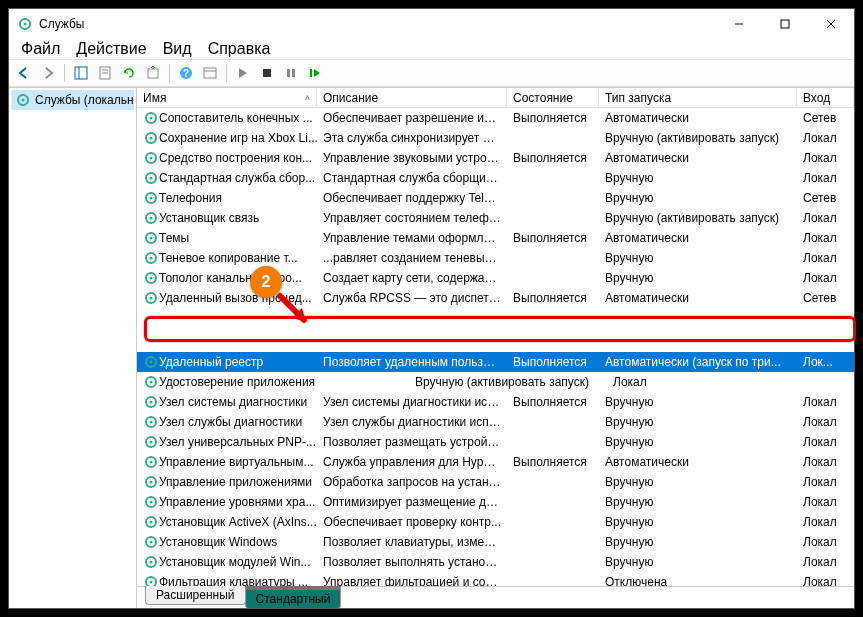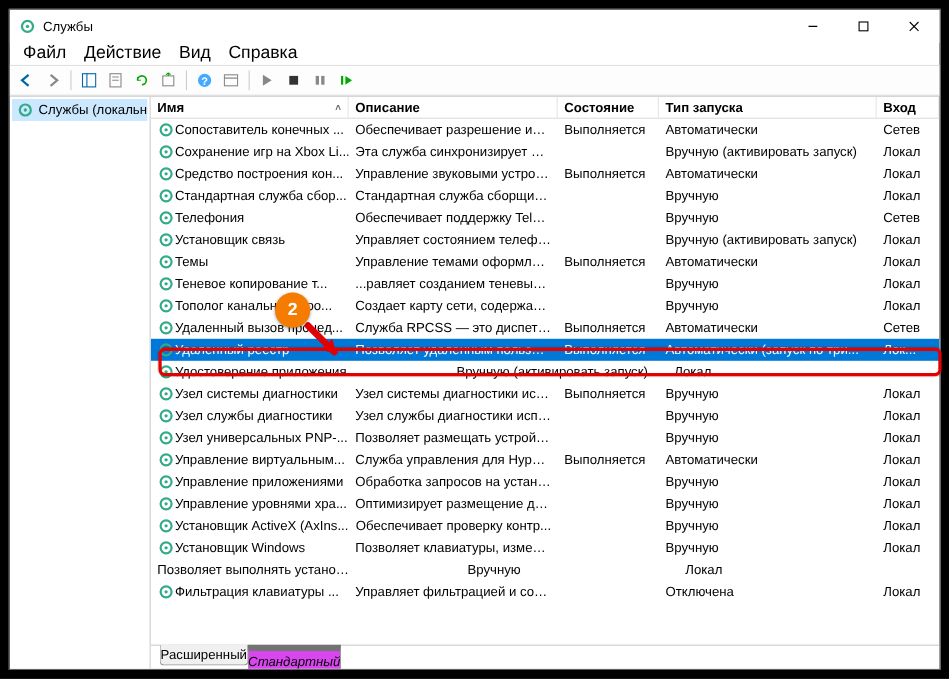--- a/index.html
+++ b/index.html
@@ -24,45 +24,45 @@
   .tool-sep { width: 1px; height: 18px; background: #ccc; margin: 0 3px; }
 
   
   .main { flex: 1; display: flex; border-top: 1px solid #ccc; overflow: hidden; }
   .sidebar { width: 128px; border-right: 1px solid #ccc; background: #fff; overflow: hidden; }
   .tree-item { display: flex; align-items: center; padding: 2px 4px; background: #cce8ff; margin: 2px; white-space: nowrap; overflow: hidden; }
   .tree-item .app-icon { width: 16px; height: 16px; margin-right: 4px; flex: none;}
 
   .content { flex: 1; display: flex; flex-direction: column; overflow: hidden; }
   .list-header, .list-row { display: flex; align-items: center; height: 20px; }
-  .list-header { border-bottom: 1px solid #ddd; background: #fff; font-weight: 700; color: #000; user-select: none; flex: none; }
+  .list-header { border-bottom: 1px solid #ddd; background: #fff; font-weight: 400; color: #000; user-select: none; flex: none; }
   .list-header .col { border-right: 1px solid #e5e5e5; padding: 2px 6px; white-space: nowrap; overflow: hidden; text-overflow: ellipsis; display: flex; align-items: center; height: 100%; }
   .col-name { width: 180px; }
   .col-desc { width: 190px; }
   .col-state { width: 92px; }
   .col-start { width: 198px; }
   .col-logon { flex: 1; min-width: 0; }
 
   .sort-caret { margin-left: auto; font-size: 9px; color: #666; }
 
   .list-body { flex: 1; overflow-x: hidden; overflow-y: auto; }
   .list-row { padding: 0; font-size: 12px; }
   .list-row .cell { padding: 1px 6px; white-space: nowrap; overflow: hidden; text-overflow: ellipsis; }
   .list-row .cell.name { width: 180px; display: flex; align-items: center; gap: 0; }
   .list-row .cell.desc { width: 190px; text-align: right; }
   .list-row .cell.state { width: 92px; }
   .list-row .cell.start { width: 198px; }
   .list-row .cell.logon { flex: 1; min-width: 0; }
-  .list-row.selected { background: #0078d7; color: #fff; }
+  .list-row.selected { background: #0078d7; color: #fff; margin-top: 44px; }
   .svc-icon { width: 16px; height: 16px; flex: none; }
 
   
   .tabs-bottom { height: 22px; border-top: 1px solid #ccc; display: flex; align-items: flex-start; padding-left: 8px; background: #fff; flex: none; }
-  .tab { font-size: 12px; padding: 2px 0; border: 1px solid #999; border-top: none; border-radius: 0 0 4px 4px; margin-right: -1px; background: #f0f0f0; position: relative; top: -1px;}
-  .tab.active { background: #d946ef; border-top: 6px solid #737373; top: -1px; z-index: 1; font-style: italic;}
+  .tab { font-size: 12px; padding: 2px 10px; border: 1px solid #999; border-top: none; border-radius: 0 0 4px 4px; margin-right: -1px; background: #f0f0f0; position: relative; top: -1px;}
+  .tab.active { background: #0f766e; border-top: 4px solid #737373; top: -1px; z-index: 1;}
 
   
   .annotation-box { position: absolute; border: 3px solid #e30000; border-radius: 6px; pointer-events: none; box-shadow: 0 0 0 1px rgba(0,0,0,.15); }
   .callout-badge { position: absolute; width: 32px; height: 32px; border-radius: 50%; background: #f57c00; color: #fff; display: flex; align-items: center; justify-content: center; font-size: 16px; font-weight: 700; box-shadow: 0 1px 3px rgba(0,0,0,.4); z-index: 3; }
   .callout-arrow { position: absolute; z-index: 2; pointer-events:none; }
 </style>
 </head>
 <body>
 
 <div class="frame">
@@ -452,20 +452,27 @@
                   <circle cx="8" cy="8" r="1.5" fill="#3a8"></circle>
                 </svg>
                 <span>Установщик Windows</span>
               </div>
               <div class="cell desc">Позволяет клавиатуры, изменят...</div>
               <div class="cell state"></div>
               <div class="cell start">Вручную</div>
               <div class="cell logon">Локал</div>
             </div>
             <div class="list-row">
+              <div class="cell name">
+                <svg class="svc-icon" viewBox="0 0 16 16">
+                  <circle cx="8" cy="8" r="5" fill="none" stroke="#3a8" stroke-width="2"></circle>
+                  <circle cx="8" cy="8" r="1.5" fill="#3a8"></circle>
+                </svg>
+                <span>Установщик модулей Win...</span>
+              </div>
               <div class="cell desc">Позволяет выполнять установк...</div>
               <div class="cell state"></div>
               <div class="cell start">Вручную</div>
               <div class="cell logon">Локал</div>
             </div>
             <div class="list-row">
               <div class="cell name">
                 <svg class="svc-icon" viewBox="0 0 16 16">
                   <circle cx="8" cy="8" r="5" fill="none" stroke="#3a8" stroke-width="2"></circle>
                   <circle cx="8" cy="8" r="1.5" fill="#3a8"></circle>

